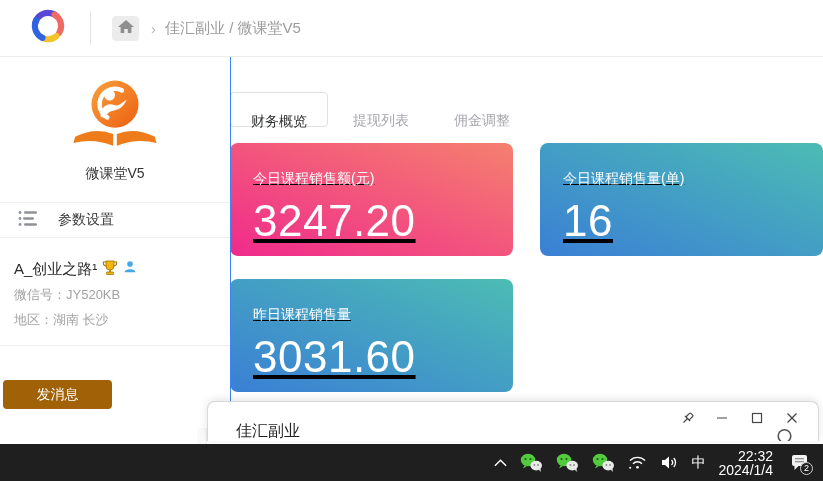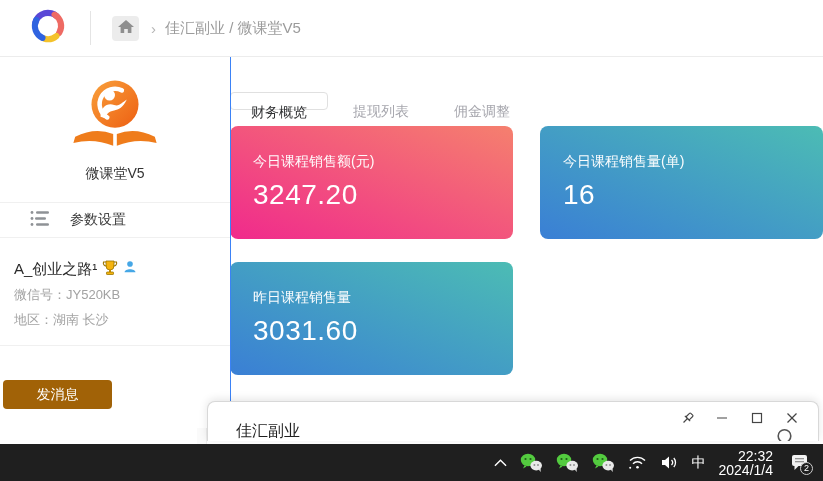--- a/index.html
+++ b/index.html
@@ -23,21 +23,21 @@
   .crumb { color:#9b9b9b; font-size:15px; }
   
   .sidebar {
     position:absolute; top:41px; left:0; width:231px; height:387px;
     background:#fff; border-right:1px solid #3b82f6; z-index:2;
   }
   .org-logo { display:block; margin:36px auto 0; }
   .org-name { text-align:center; margin-top:12px; font-size:14px; color:#333; }
   .menu-item {
     margin-top:19px; height:36px; border-top:1px solid #f0f0f0; border-bottom:1px solid #f0f0f0;
-    display:flex; align-items:center; padding-left:30px; cursor:pointer;
+    display:flex; align-items:center; padding-left:18px; cursor:pointer;
   }
   .menu-item .mi-label { font-size:14px; color:#3c3c3c; margin-left:19px; }
   .profile { padding:22px 14px 0 14px; }
   .p-name { font-size:15px; color:#2a2a2a; display:flex; gap:5px; }
   .p-line { margin-top:7px; font-size:13px; color:#a2a2a2; }
   .profile-div { border-top:1px solid #f0f0f0; margin-top:16px; }
   .send-btn {
     display:block; margin:34px 0 0 3px; width:109px; height:29px;
     border:none; border-radius:4px; color:#fff; font-size:14px; cursor:pointer;
     font-family:"Liberation Sans", sans-serif;
@@ -47,34 +47,34 @@
     position:absolute; top:57px; left:197px; width:10px; height:387px;
     background:#fafafa; border-right:1px solid #ececec; z-index:1;
   }
   
   .main {
     position:absolute; top:57px; left:208px; width:615px; height:387px;
     background:#fff; padding:35px 0 0 22px; z-index:1;
   }
   .tabs { display:flex; align-items:center; }
   .tab {
-    height:18px; line-height:33px; padding:3px 20px; font-size:14px;
+    height:35px; line-height:33px; padding:12px 20px; font-size:14px;
     color:#a6a6ad; cursor:pointer;
   }
   .tab.active {
     border:1px solid #e0e0e0; border-radius:4px; color:#303133; background:#fff;
   }
   .tab + .tab { margin-left:5px; }
   .cards {
     margin-top:16px; display:grid;
-    grid-template-columns:283px 283px; grid-auto-rows:113px; gap:23px 27px;
+    grid-template-columns:283px 283px; grid-auto-rows:113px; gap:23px 27px;text-decoration:underline;
   }
   .card { border-radius:8px; color:#fff; padding:27px 0 0 23px; }
   .card-label { font-size:14px; opacity:.97; }
-  .card-value { margin-top:8px; font-size:28px; letter-spacing:.5px; }
+  .card-value { margin-top:8px; font-size:44px; letter-spacing:.5px; }
   
   .popup {
     position:absolute; left:207px; top:401px; width:612px; height:40px;
     background:#fff; border:1px solid #d8d8d8; border-bottom:none;
     border-radius:8px 8px 0 0; box-shadow:0 -2px 8px rgba(0,0,0,.10);
     z-index:4; overflow:hidden;
   }
   .popup-controls {
     position:absolute; top:5px; right:14px; display:flex; gap:11px; align-items:center;
   }

